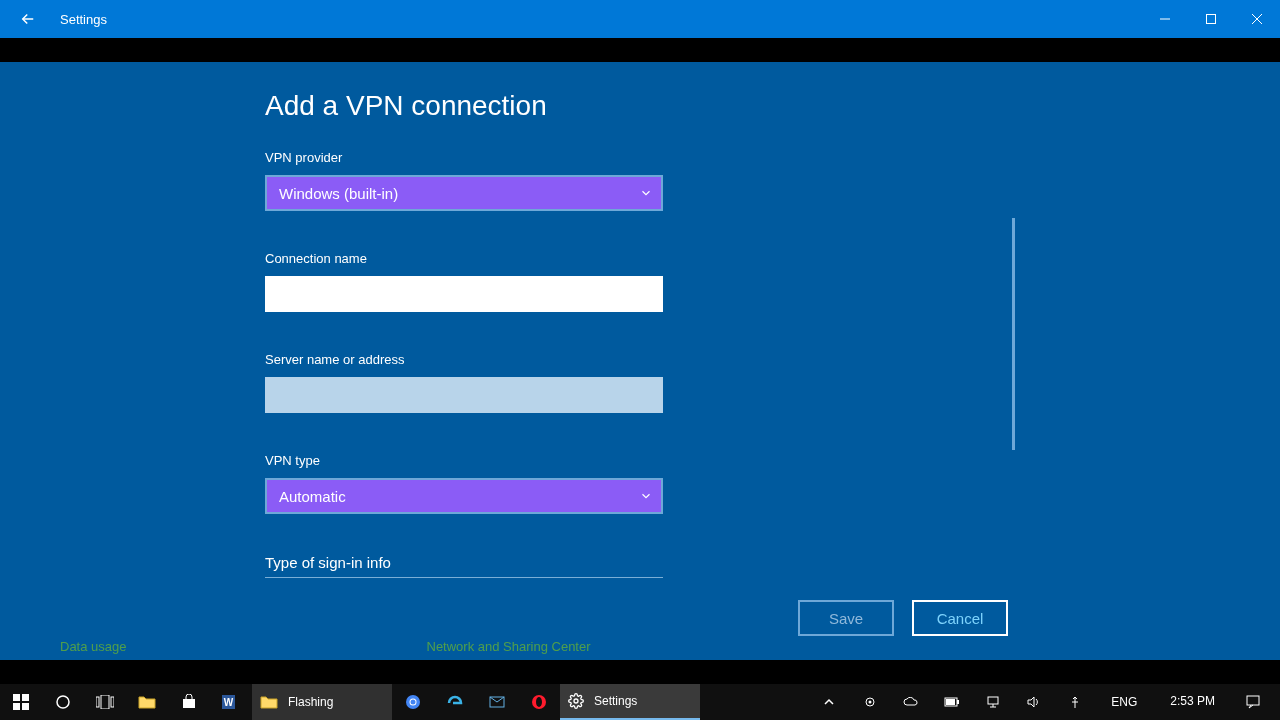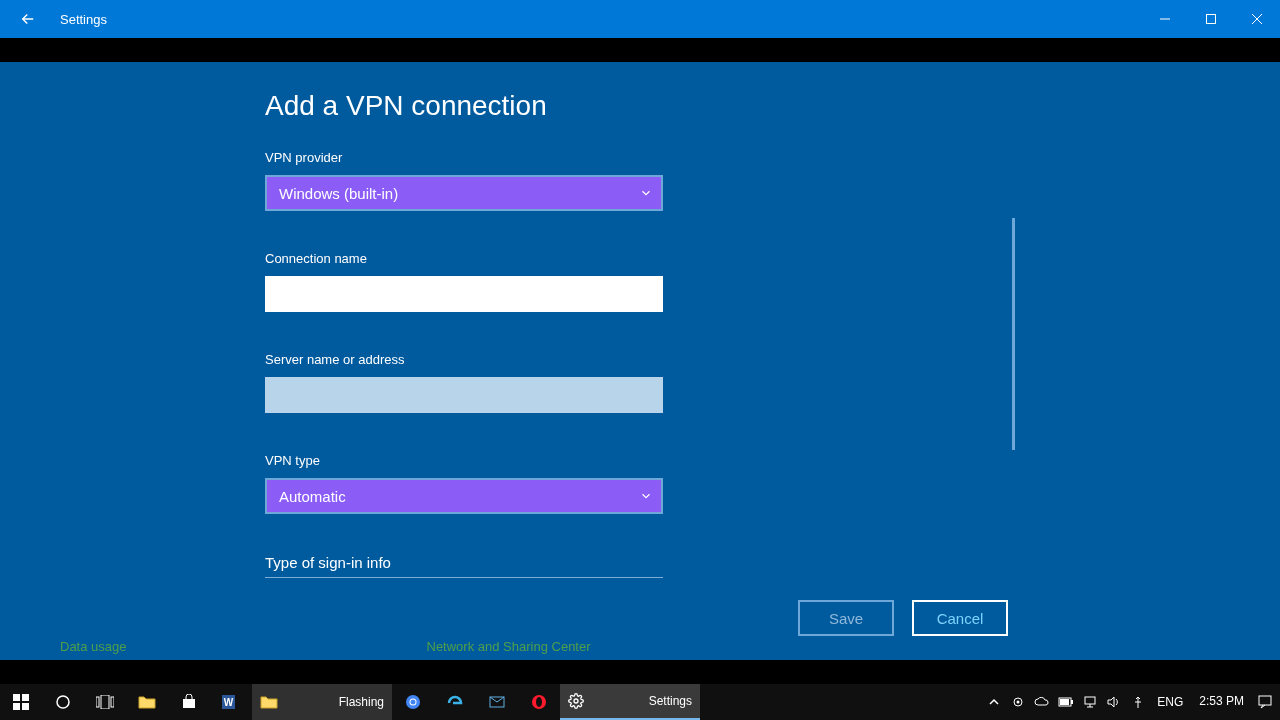--- a/index.html
+++ b/index.html
@@ -120,26 +120,26 @@
   display: flex; align-items: center; justify-content: center;
   cursor: pointer;
 }
 .taskbar .tb-app {
   display: flex; align-items: center; justify-content: center;
   padding: 0 8px;
   gap: 6px;
   min-width: 42px;
   cursor: pointer;
 }
-.taskbar .tb-app.wide { min-width: 140px; justify-content: space-between; background: #303030; gap: 10px; }
+.taskbar .tb-app.wide { min-width: 140px; justify-content: flex-start; background: #303030; gap: 10px; }
 .taskbar .tb-app.active { background: #3a3a3a; border-bottom: 2px solid #76b9ed; }
 .taskbar .tb-spacer { flex: 1; }
 .taskbar .tray {
-  display: flex; align-items: center; gap: 2px;
-  padding-right: 4px;
+  display: flex; align-items: center; gap: 19px;
+  padding-right: 16px;
 }
 .taskbar .tray .ti {
   width: 22px; height: 36px;
   display: flex; align-items: center; justify-content: center;
   cursor: pointer;
 }
 .taskbar .clock { text-align: center; font-size: 12px; line-height: 1.1; padding: 0 8px; display:flex; flex-direction:column; justify-content:center;}
 
 svg { display: block; }
 </style>

